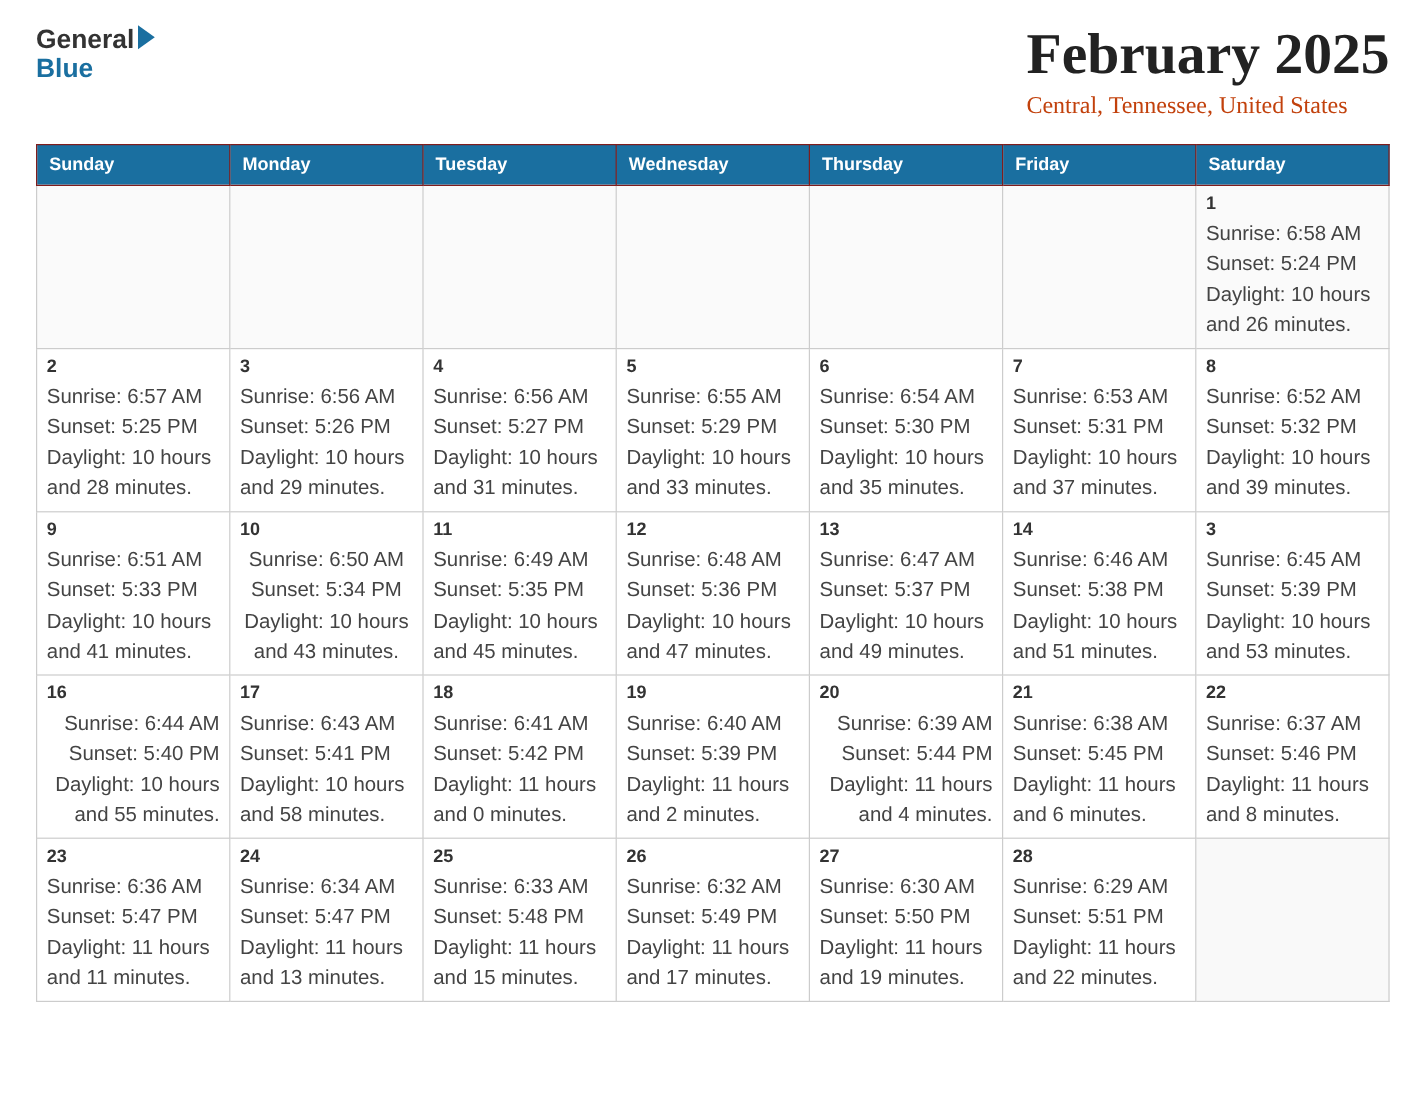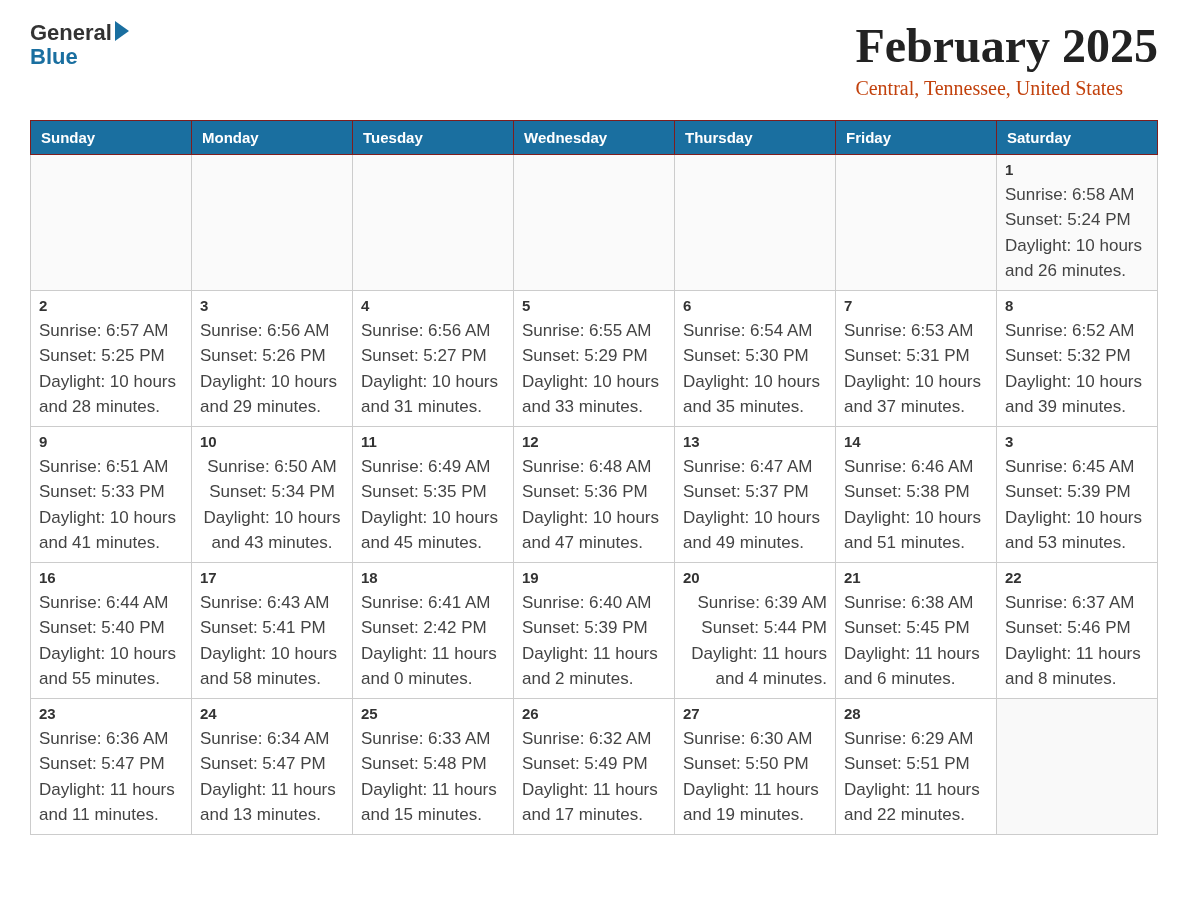--- a/index.html
+++ b/index.html
@@ -243,36 +243,36 @@
           <span class="day-number">3</span>
           <div class="day-info" style="white-space: pre-line;">Sunrise: 6:45 AM
 Sunset: 5:39 PM
 Daylight: 10 hours
 and 53 minutes.</div>
         </td>
       </tr>
       <tr>
         <td>
           <span class="day-number">16</span>
-          <div class="day-info" style="white-space: pre-line;">Sunrise: 6:44 AM
+          <div class="day-info" style="white-space: pre-line; text-align: right;">Sunrise: 6:44 AM
 Sunset: 5:40 PM
 Daylight: 10 hours
 and 55 minutes.</div>
         </td>
         <td>
           <span class="day-number">17</span>
           <div class="day-info" style="white-space: pre-line;">Sunrise: 6:43 AM
 Sunset: 5:41 PM
 Daylight: 10 hours
 and 58 minutes.</div>
         </td>
         <td>
           <span class="day-number">18</span>
           <div class="day-info" style="white-space: pre-line;">Sunrise: 6:41 AM
-Sunset: 2:42 PM
+Sunset: 5:42 PM
 Daylight: 11 hours
 and 0 minutes.</div>
         </td>
         <td>
           <span class="day-number">19</span>
           <div class="day-info" style="white-space: pre-line;">Sunrise: 6:40 AM
 Sunset: 5:39 PM
 Daylight: 11 hours
 and 2 minutes.</div>
         </td>

